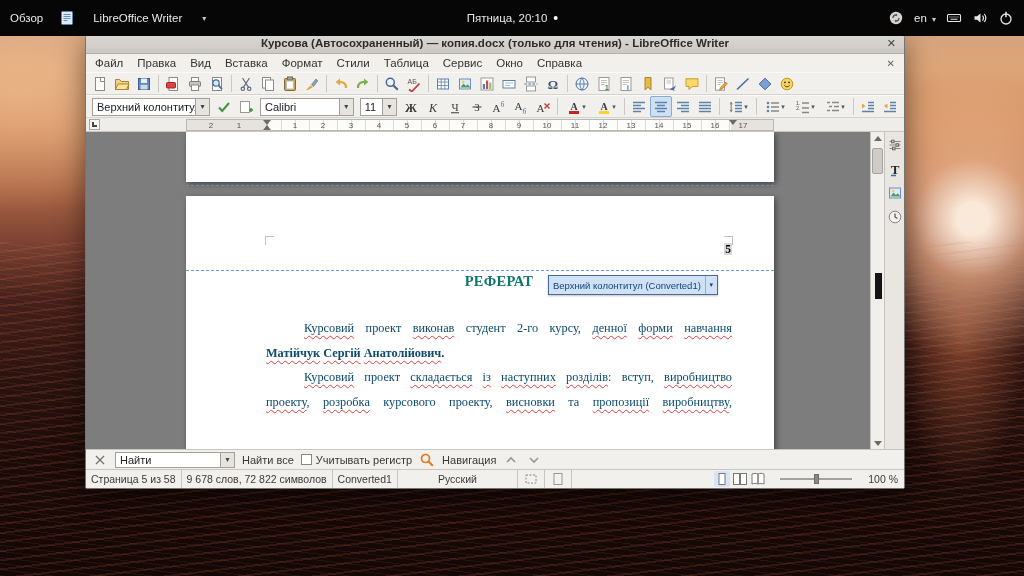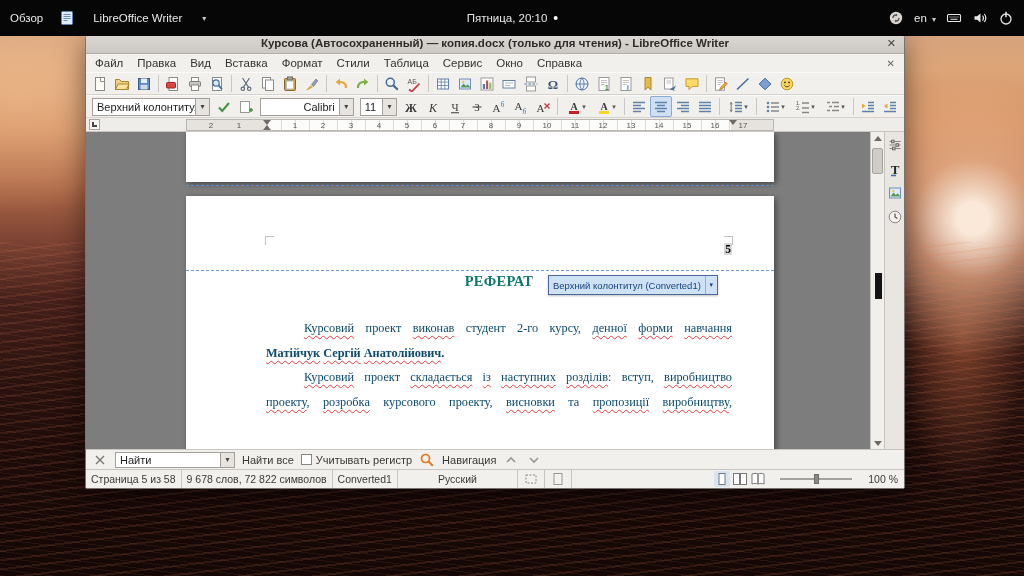--- a/index.html
+++ b/index.html
@@ -42,21 +42,21 @@
     border:1px solid transparent;border-radius:2px;padding:0;}
   .tbtn.withdrop{width:30px;gap:0;}
   .tbtn .drop{font-size:7px;color:#555;}
   .tbtn.active{background:#cfe0f3;border-color:#89abd3;}
   .tsep{width:1px;height:17px;background:#cbc8c4;margin:0 3px;flex:0 0 auto;}
   .combo{height:18px;background:#fff;border:1px solid #a39f9a;display:flex;align-items:center;font-size:11px;color:#222;margin:0 3px;}
   .combo-text{flex:1;padding:0 4px;white-space:nowrap;overflow:hidden;}
   .combo-arrow{width:14px;height:100%;display:flex;align-items:center;justify-content:center;background:#e7e4e0;
     border-left:1px solid #a39f9a;font-size:8px;color:#444;}
   .style-combo{width:118px;}
-  .font-combo{width:116px;text-align:right;}
+  .font-combo{width:116px;}
   .size-combo{width:46px;}
   #styleBtns,#fmtBtns{display:flex;align-items:center;}
   
   .rulerrow{height:14px;position:relative;background:#efedea;border-bottom:1px solid #c9c6c2;}
   .tabsel{position:absolute;left:3px;top:1px;width:11px;height:11px;background:#f8f6f3;border:1px solid #a9a5a0;display:block;}
   .tabsel i{display:block;width:5px;height:5px;margin:2px;border-left:2px solid #444;border-bottom:2px solid #444;}
   .ruler{position:absolute;left:100px;top:1px;width:588px;height:12px;background:#fcfcfb;border:1px solid #bab7b3;
     background-image:repeating-linear-gradient(90deg, transparent 0 13px, #ddd9d5 13px 14px);background-position:11px 0;}
   .rm{position:absolute;top:0;bottom:0;background:#e6e3df;}
   .rm.l{left:0;width:80px;}

